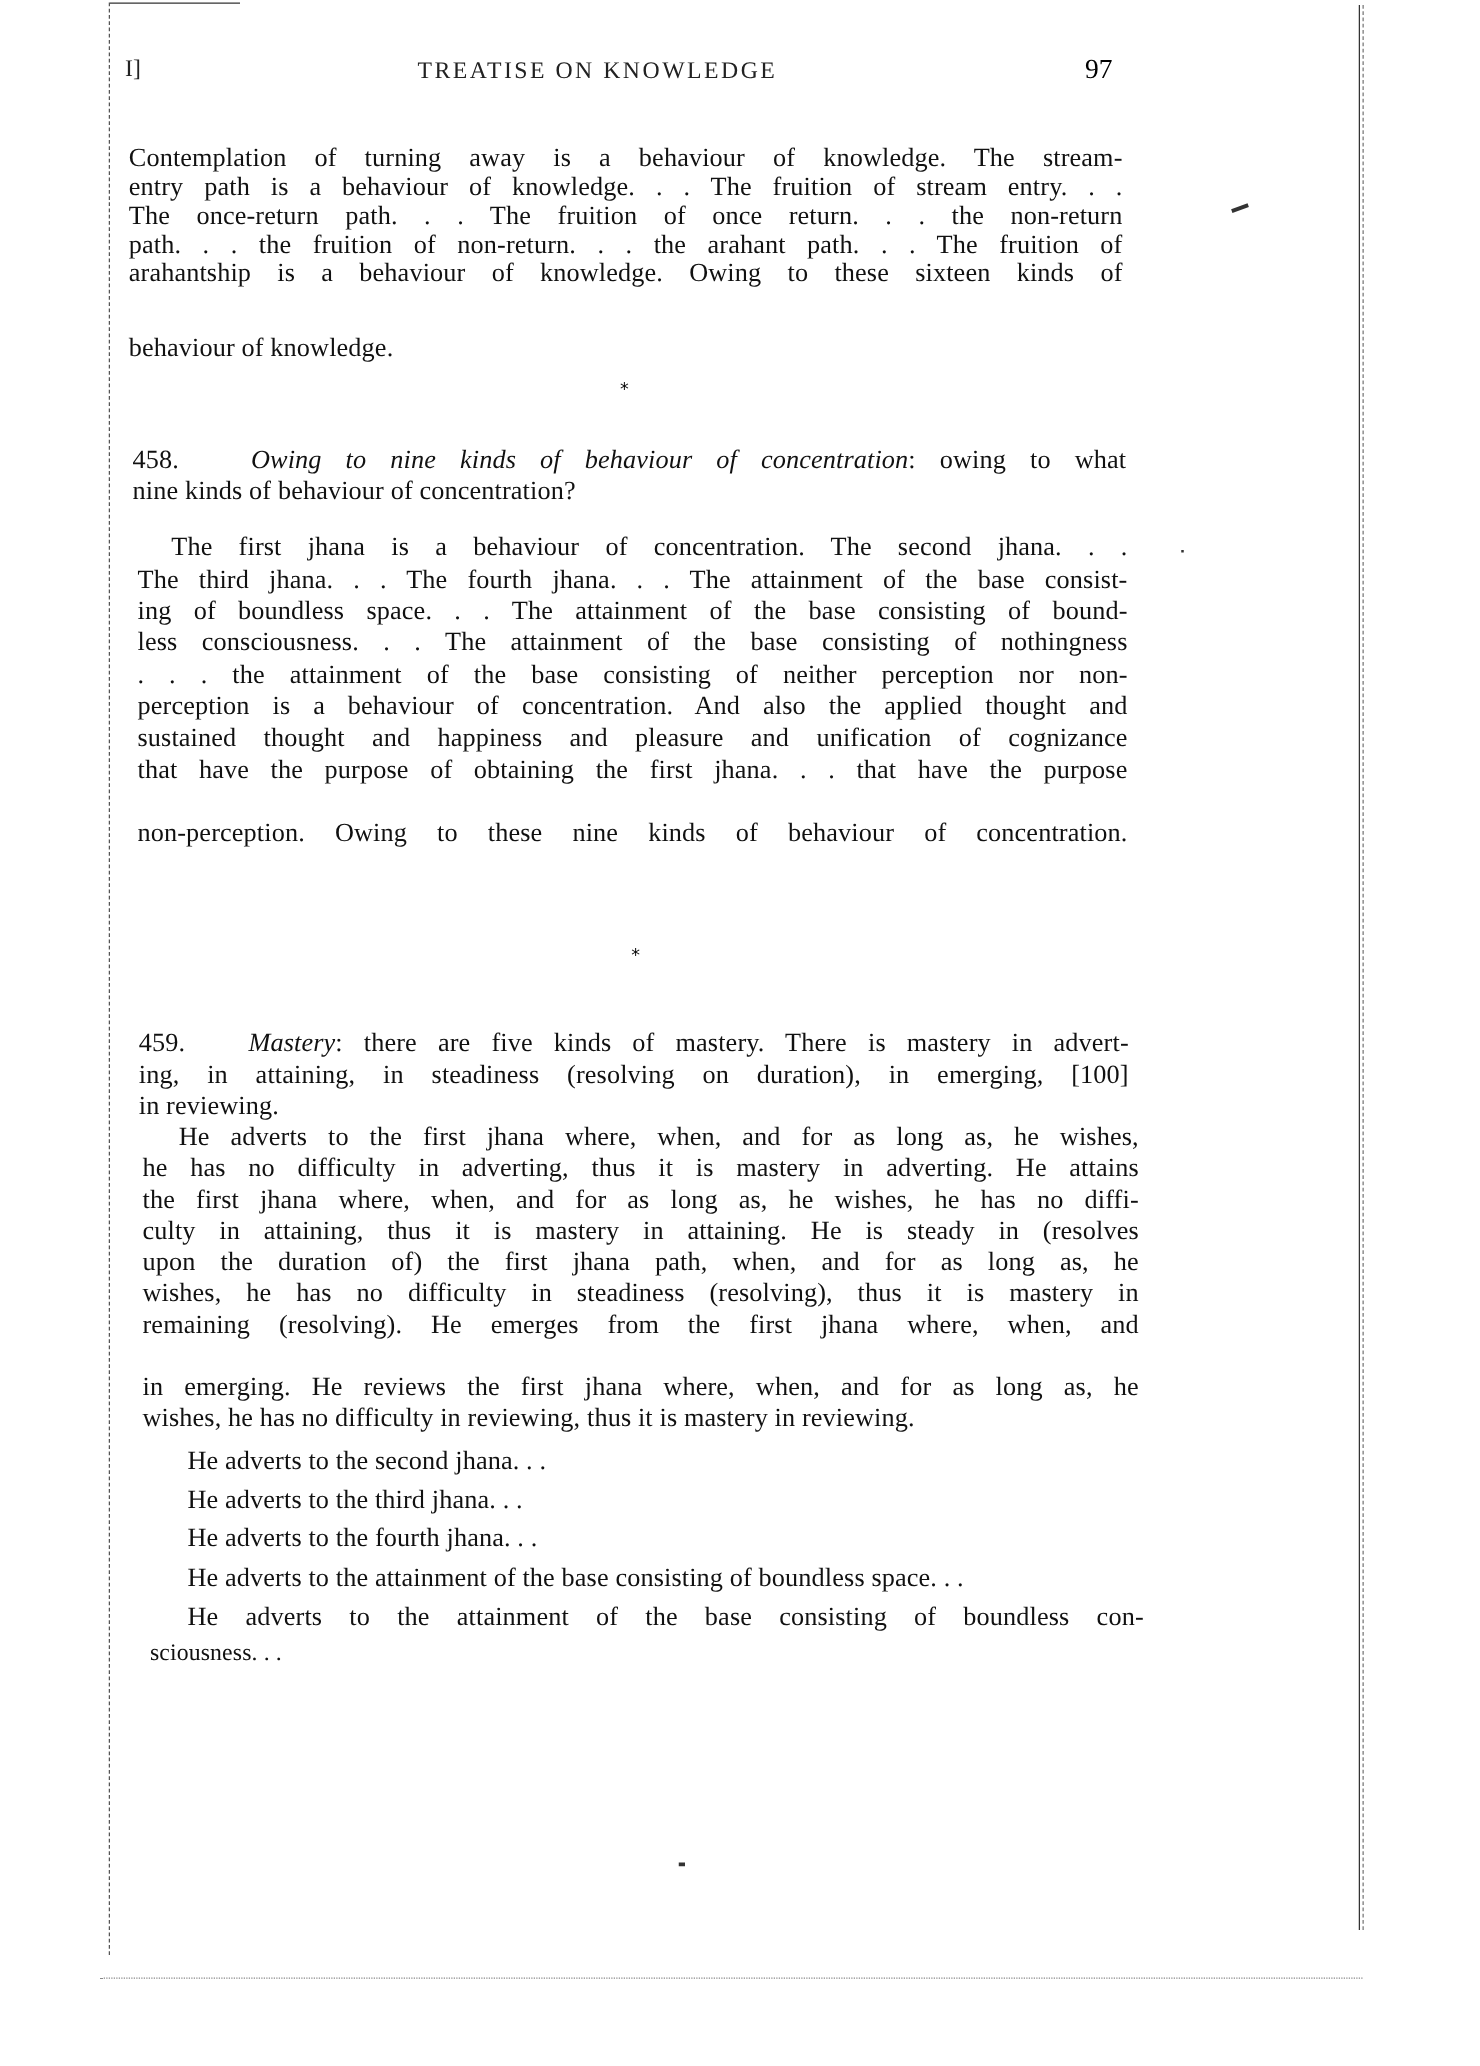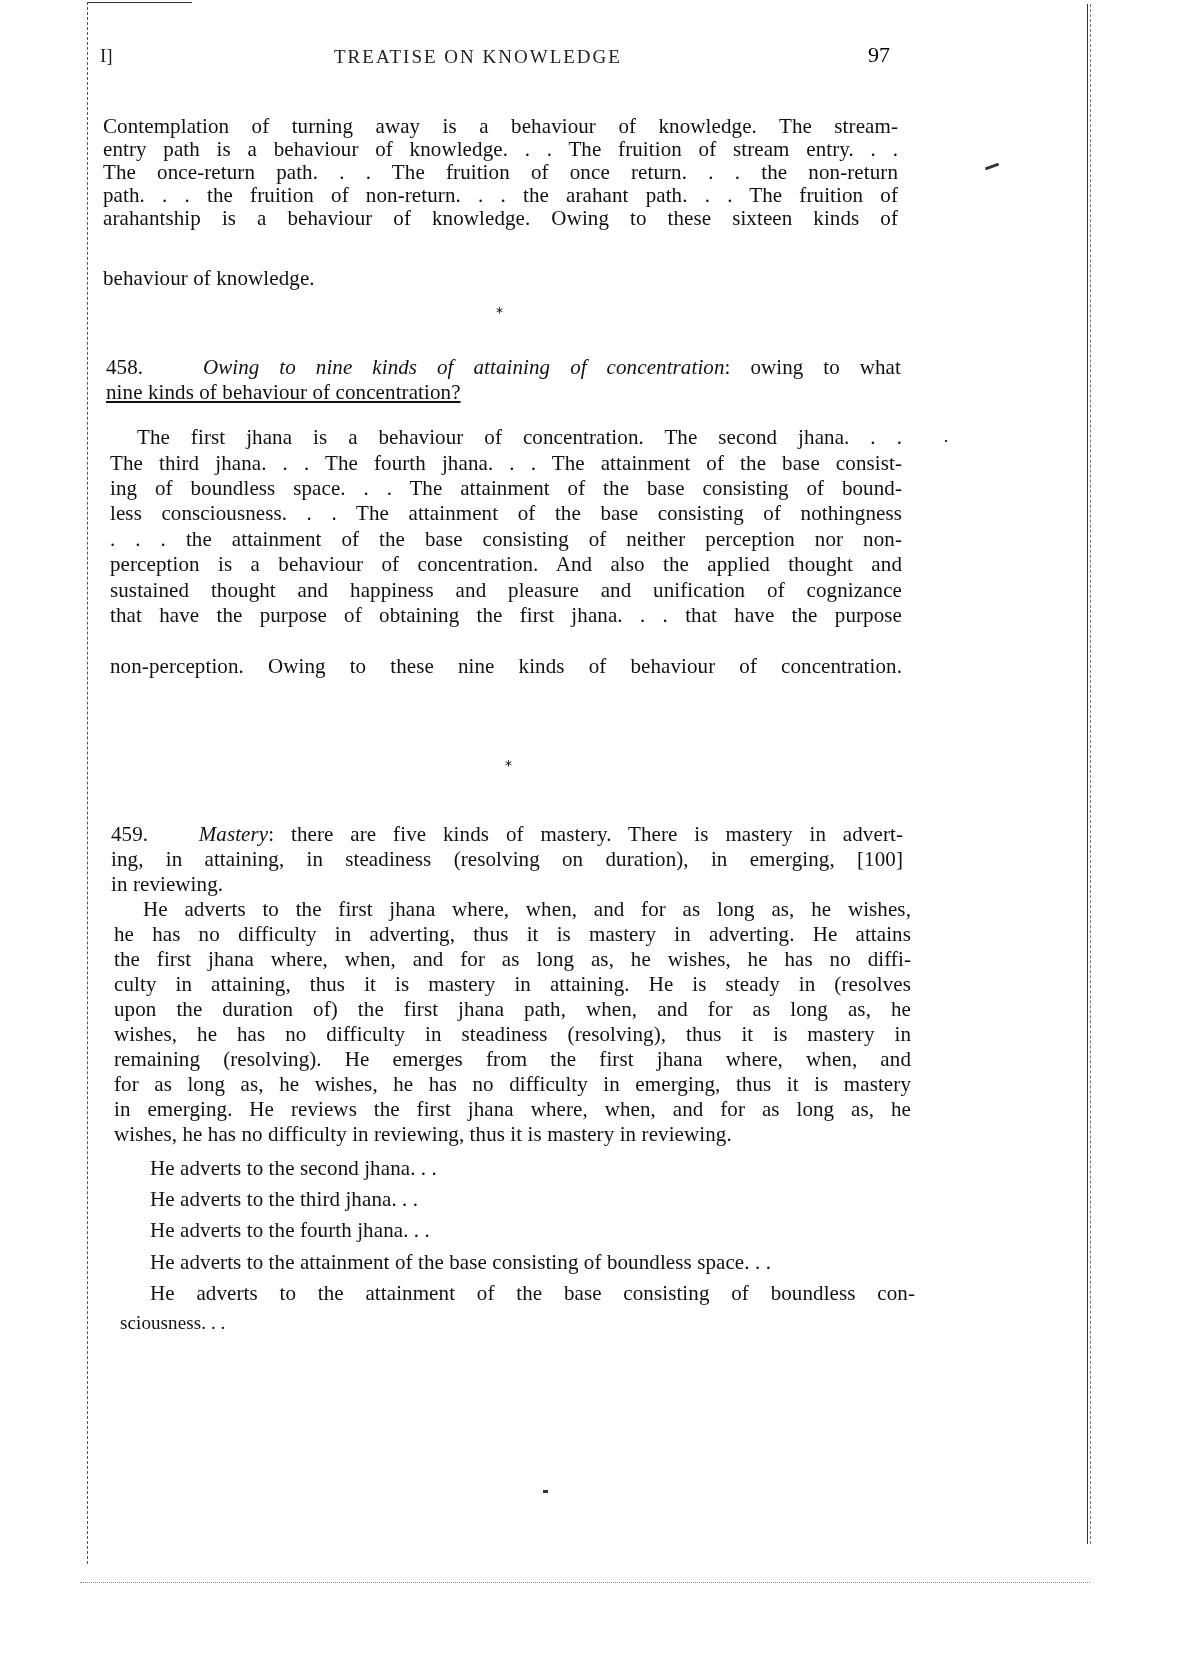--- a/index.html
+++ b/index.html
@@ -43,23 +43,23 @@
   <div class="line just" style="left:103px; top:160px; width:795px;">The once-return path. . . The fruition of once return. . . the non-return</div>
   <div class="line just" style="left:103px; top:183px; width:795px;">path. . . the fruition of non-return. . . the arahant path. . . The fruition of</div>
   <div class="line just" style="left:103px; top:206px; width:795px;">arahantship is a behaviour of knowledge. Owing to these sixteen kinds of</div>
   <div class="line" style="left:103px; top:254px;margin-top:12px;">behaviour of knowledge.</div>
   <style>.line:nth-of-type(n){}</style>
 
   <div class="ast" style="left:496px; top:304px;">*</div>
 
   <div class="line" style="left:106px; top:355px; width:795px; text-align:justify; text-align-last:justify;">
     <span>458.</span>&nbsp;&nbsp;
-    <span class="it">Owing to nine kinds of attaining of concentration</span><span>: owing to what</span>
+    <span class="it">Owing to nine kinds of behaviour of concentration</span><span>: owing to what</span>
   </div>
-  <div class="line" style="left:106px; top:380px;text-decoration:underline;">nine kinds of behaviour of concentration?</div>
+  <div class="line" style="left:106px; top:380px;">nine kinds of behaviour of concentration?</div>
 
   <div class="line just" style="left:137px; top:425px; width:765px;">The first jhana is a behaviour of concentration. The second jhana. . .</div>
   <div class="line just" style="left:110px; top:451px; width:792px;">The third jhana. . . The fourth jhana. . . The attainment of the base consist-</div>
   <div class="line just" style="left:110px; top:476px; width:792px;">ing of boundless space. . . The attainment of the base consisting of bound-</div>
   <div class="line just" style="left:110px; top:501px; width:792px;">less consciousness. . . The attainment of the base consisting of nothingness</div>
   <div class="line just" style="left:110px; top:527px; width:792px;">. . . the attainment of the base consisting of neither perception nor non-</div>
   <div class="line just" style="left:110px; top:552px; width:792px;">perception is a behaviour of concentration. And also the applied thought and</div>
   <div class="line just" style="left:110px; top:578px; width:792px;">sustained thought and happiness and pleasure and unification of cognizance</div>
   <div class="line just" style="left:110px; top:603px; width:792px;">that have the purpose of obtaining the first jhana. . . that have the purpose</div>
   <div class="line just" style="left:110px; top:654px; width:792px;">non-perception. Owing to these nine kinds of behaviour of concentration.</div>
@@ -73,21 +73,20 @@
   <div class="line just" style="left:111px; top:847px; width:792px;">ing, in attaining, in steadiness (resolving on duration), in emerging, [100]</div>
   <div class="line" style="left:111px; top:872px;">in reviewing.</div>
 
   <div class="line just" style="left:143px; top:897px; width:768px;">He adverts to the first jhana where, when, and for as long as, he wishes,</div>
   <div class="line just" style="left:114px; top:922px; width:797px;">he has no difficulty in adverting, thus it is mastery in adverting. He attains</div>
   <div class="line just" style="left:114px; top:947px; width:797px;">the first jhana where, when, and for as long as, he wishes, he has no diffi-</div>
   <div class="line just" style="left:114px; top:972px; width:797px;">culty in attaining, thus it is mastery in attaining. He is steady in (resolves</div>
   <div class="line just" style="left:114px; top:997px; width:797px;">upon the duration of) the first jhana path, when, and for as long as, he</div>
   <div class="line just" style="left:114px; top:1022px; width:797px;">wishes, he has no difficulty in steadiness (resolving), thus it is mastery in</div>
   <div class="line just" style="left:114px; top:1047px; width:797px;">remaining (resolving). He emerges from the first jhana where, when, and</div>
-  <div class="line just" style="left:114px; top:1072px; width:797px;">for as long as, he wishes, he has no difficulty in emerging, thus it is mastery</div>
   <div class="line just" style="left:114px; top:1097px; width:797px;">in emerging. He reviews the first jhana where, when, and for as long as, he</div>
   <div class="line" style="left:114px; top:1122px;">wishes, he has no difficulty in reviewing, thus it is mastery in reviewing.</div>
 
   <div class="line" style="left:150px; top:1156px;">He adverts to the second jhana. . .</div>
   <div class="line" style="left:150px; top:1187px;">He adverts to the third jhana. . .</div>
   <div class="line" style="left:150px; top:1218px;">He adverts to the fourth jhana. . .</div>
   <div class="line" style="left:150px; top:1250px;">He adverts to the attainment of the base consisting of boundless space. . .</div>
   <div class="line just" style="left:150px; top:1281px; width:765px;">He adverts to the attainment of the base consisting of boundless con-</div>
   <div class="line" style="left:120px; top:1312px; font-size:19px;">sciousness. . .</div>
 

